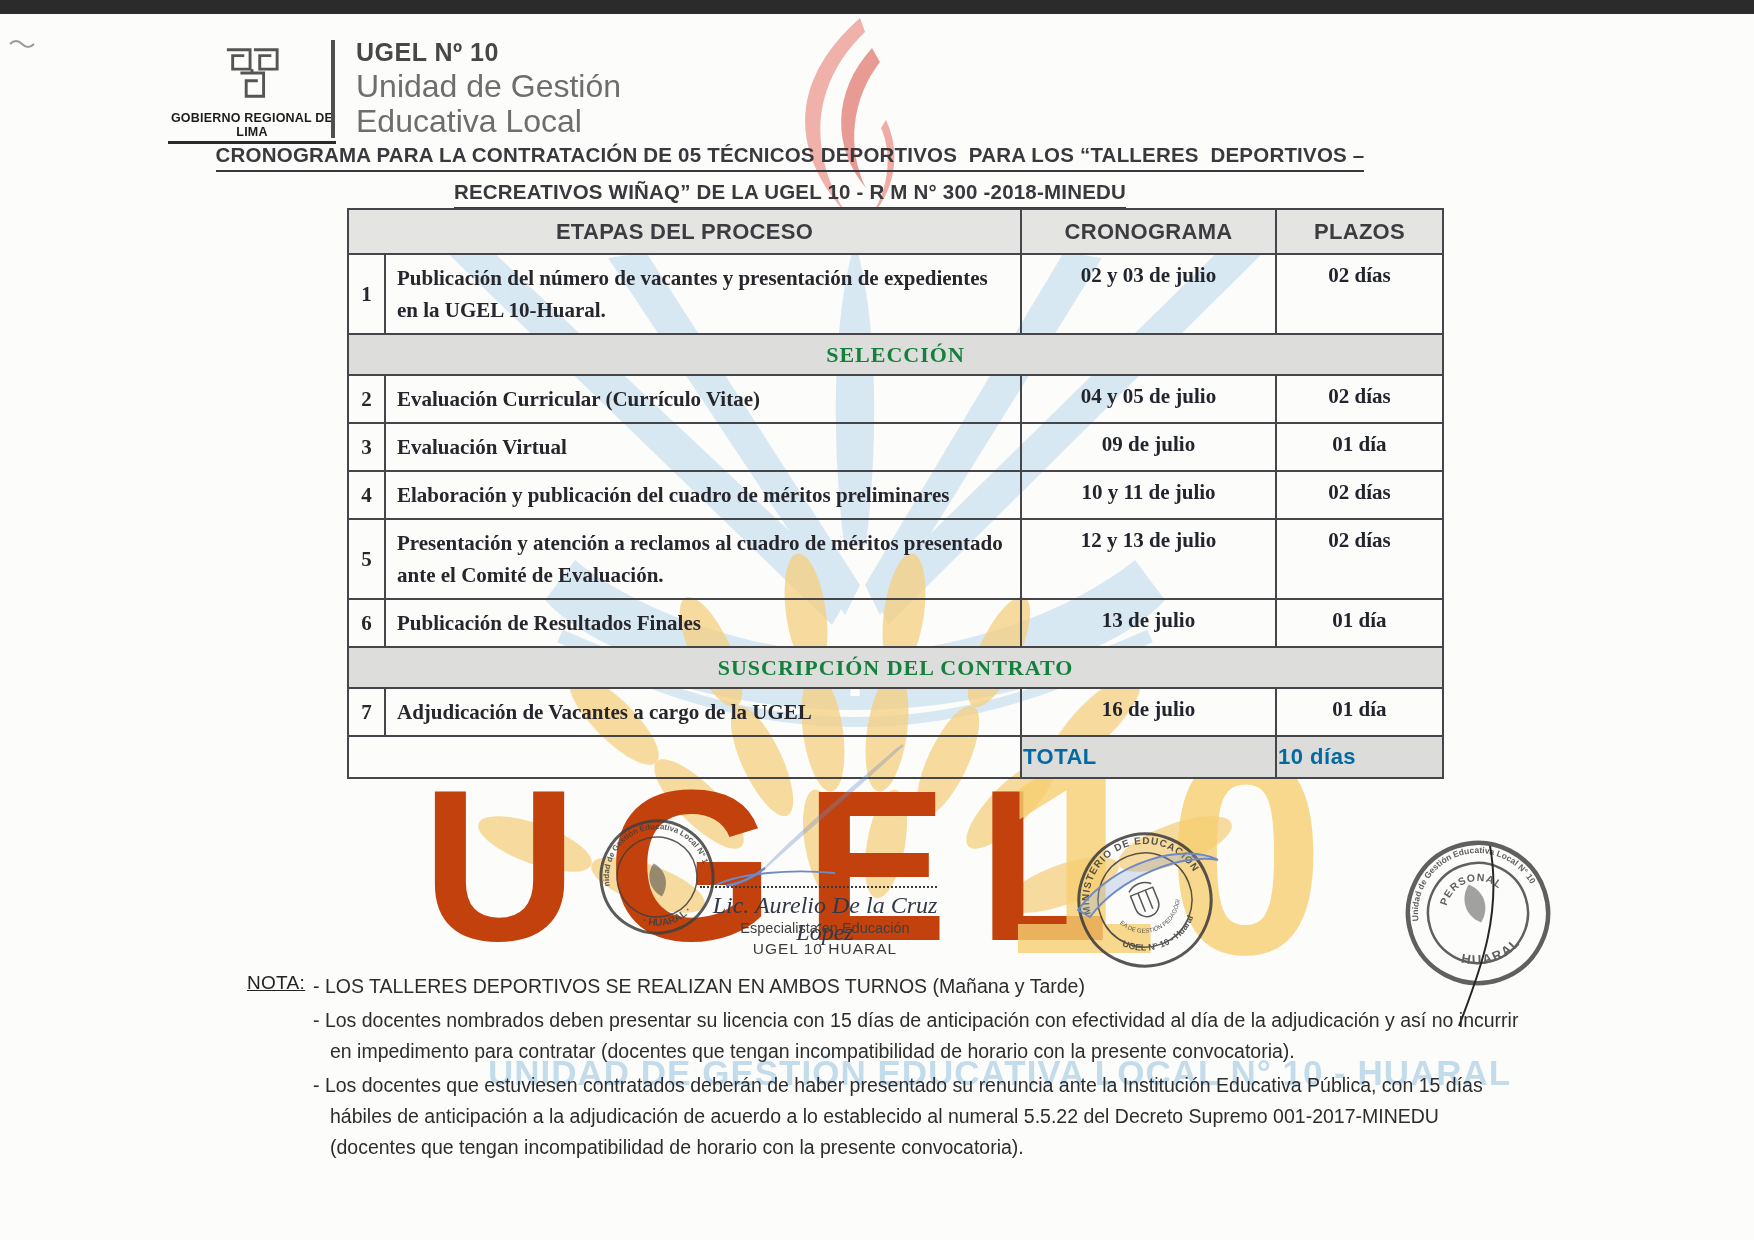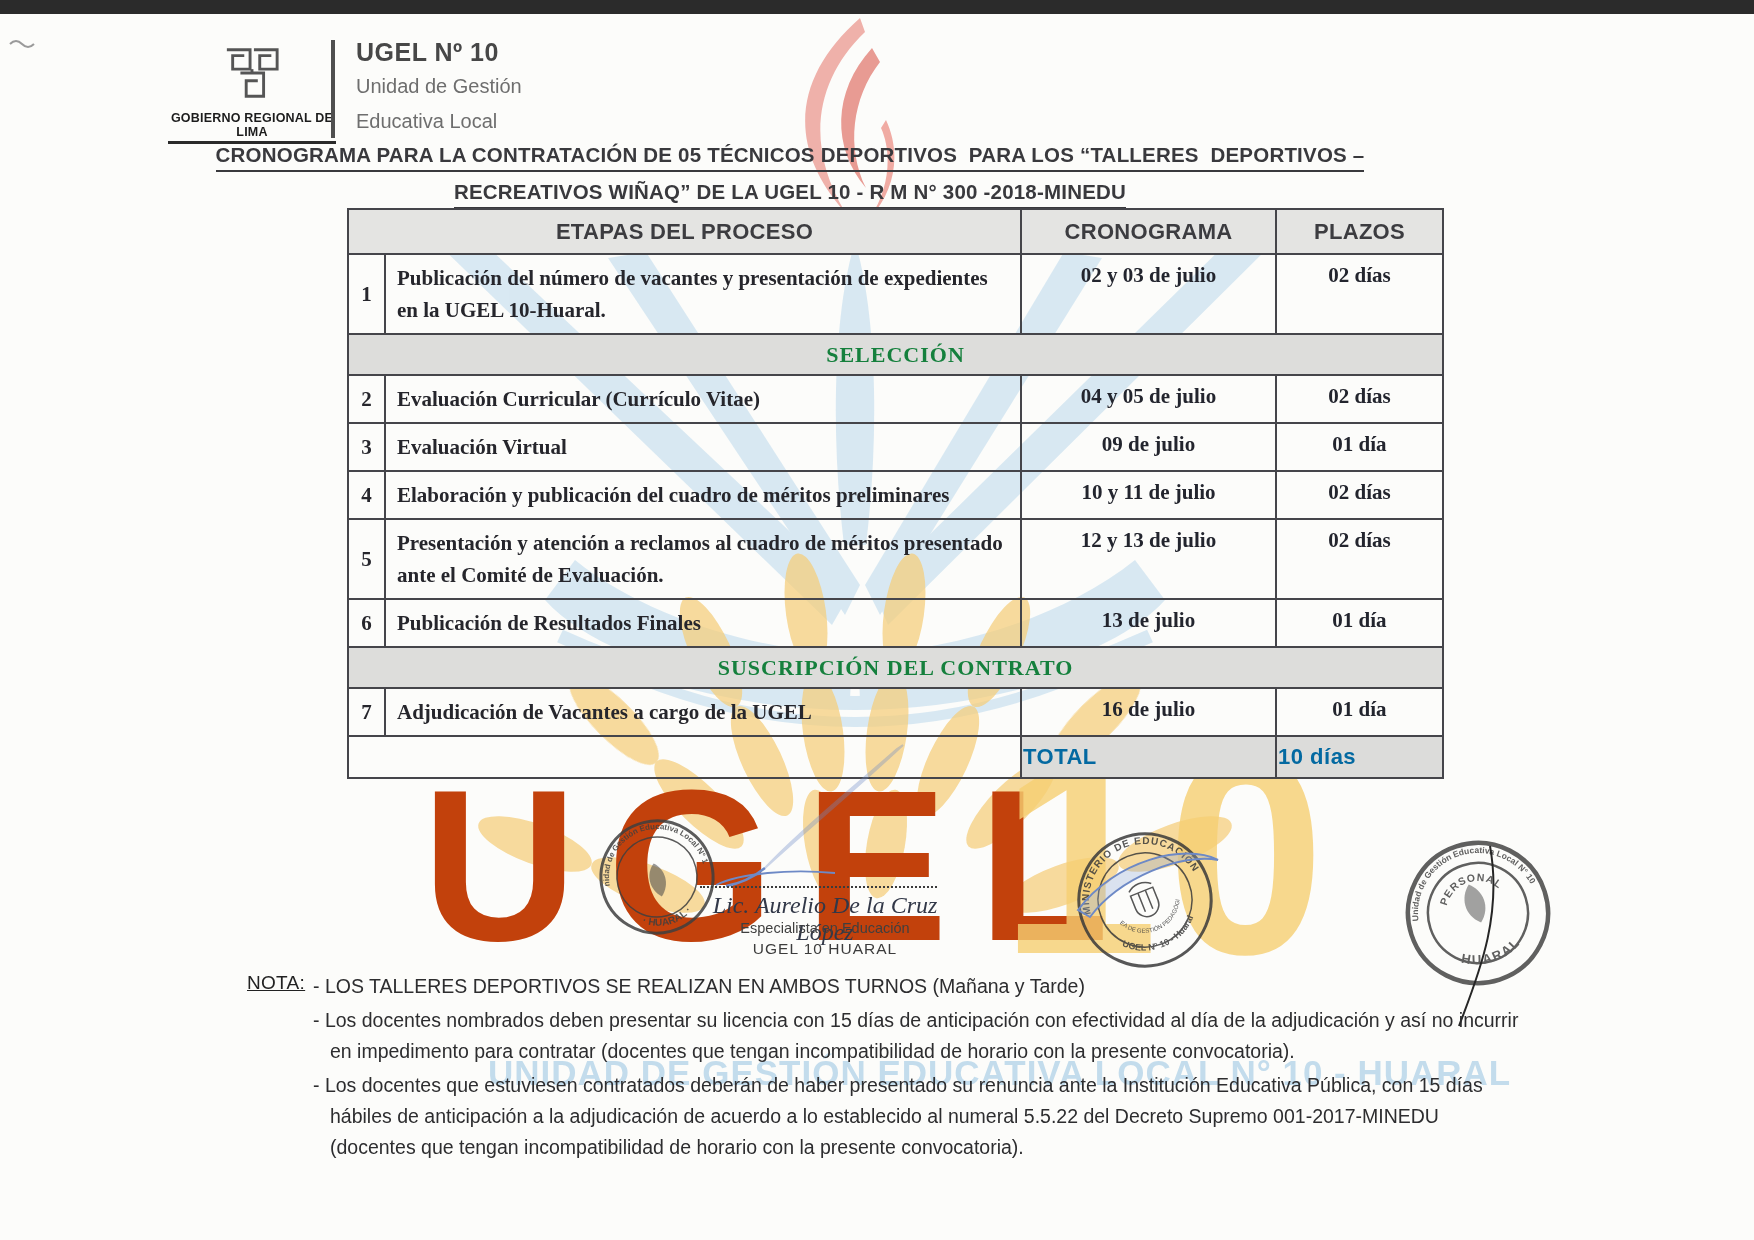--- a/index.html
+++ b/index.html
@@ -20,21 +20,21 @@
              color:#c3dcec;white-space:pre;z-index:1;}
 
   
   .content{z-index:2;}
   .logo-wrap{left:168px;top:44px;width:168px;text-align:center;z-index:2;}
   .logo-caption{font-size:12.5px;font-weight:bold;color:#1c1c1c;letter-spacing:.2px;margin-top:5px;
                 border-bottom:3px solid #2a2a2a;padding-bottom:2px;display:inline-block;}
   .divider{left:331px;top:40px;width:4px;height:98px;background:#4f4f4f;z-index:2;}
   .org{left:356px;top:38px;z-index:2;}
   .org-name{font-size:25px;font-weight:bold;color:#474747;letter-spacing:.5px;}
-  .org-sub{font-size:20px;color:#6e6e6e;line-height:32px;margin-top:3px;}
+  .org-sub{font-size:32px;color:#6e6e6e;line-height:32px;margin-top:3px;}
 
   
   .title-block{left:200px;top:143px;width:1180px;text-align:center;z-index:2;}
   .title-line{display:inline-block;font-weight:bold;font-size:20.5px;color:#39393d;
               border-bottom:2.5px solid #39393d;padding-bottom:3px;white-space:pre;
               letter-spacing:.2px;line-height:24px;margin-bottom:8px;}
 
   
   table.sched{left:315px;top:208px;width:1097px;border-collapse:collapse;table-layout:fixed;z-index:2;position:absolute;margin-left:32px;}
   .sched th,.sched td{border:2px solid #45454a;}

